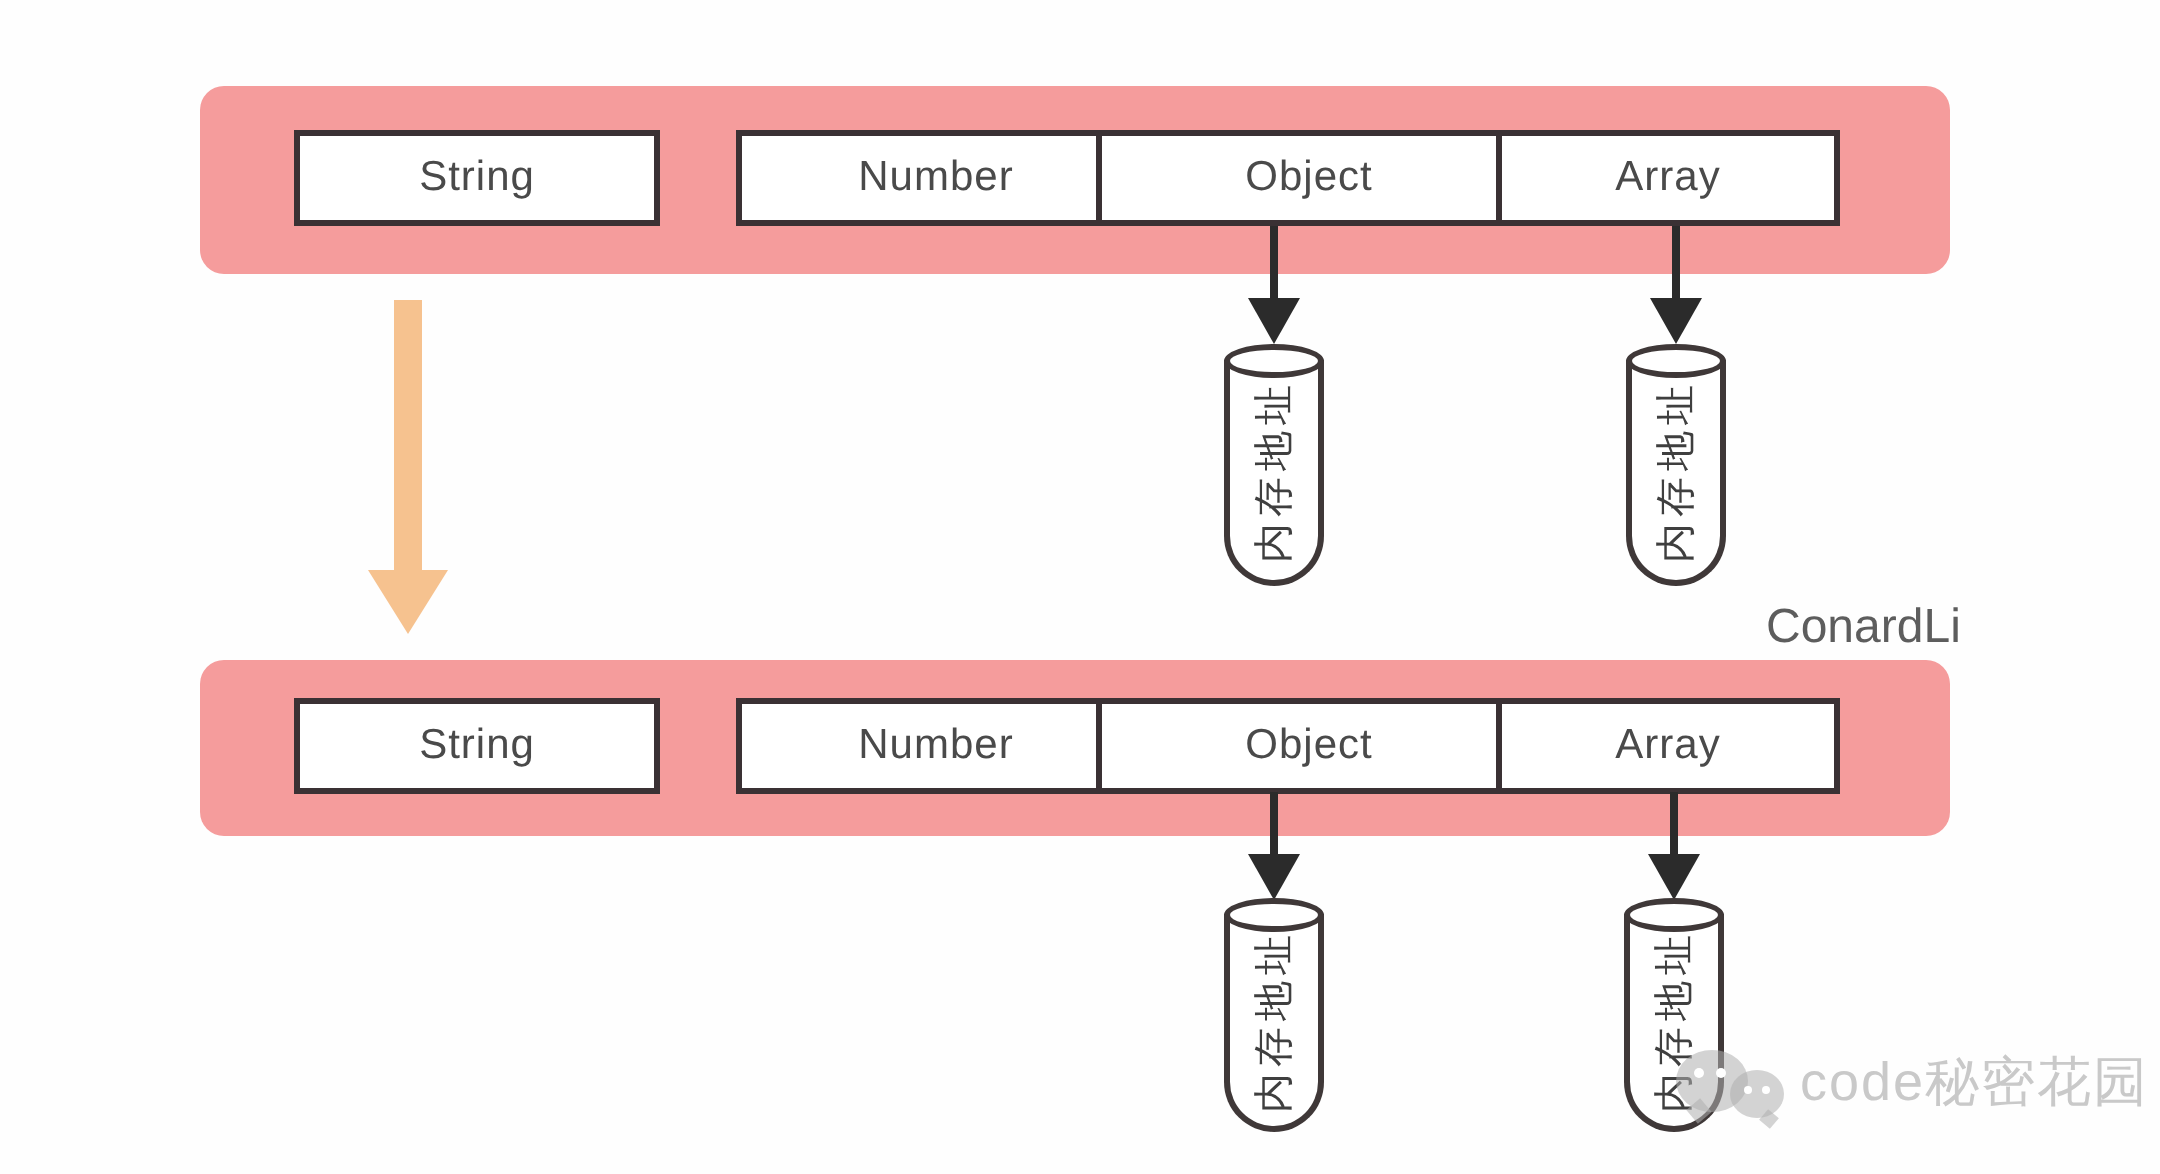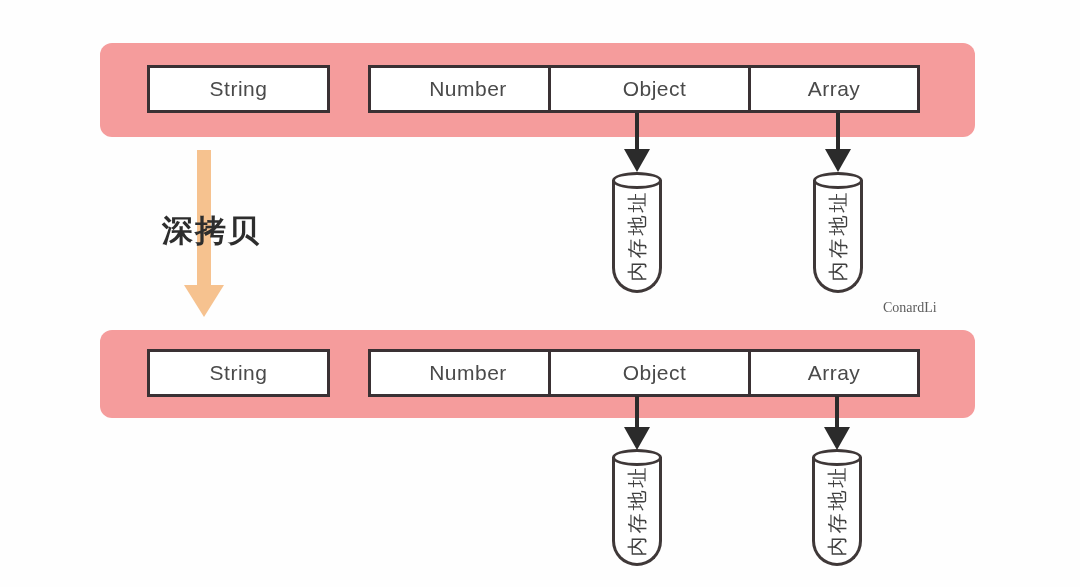--- a/index.html
+++ b/index.html
@@ -69,21 +69,21 @@
     position:absolute;left:184px;top:285px;width:0;height:0;
     border-left:20px solid transparent;border-right:20px solid transparent;
     border-top:32px solid var(--deep-copy-orange);
   }
   .dc-label{
     position:absolute;left:162px;top:210px;
     font-size:31px;font-weight:bold;color:#2d2d2d;z-index:3;letter-spacing:2px;
   }
   .author{
     position:absolute;left:883px;top:300px;
-    font-size:14px;color:#5d5d5d;z-index:3;font-family:Liberation Serif, serif;
+    font-size:24px;color:#5d5d5d;z-index:3;
   }
   
   .watermark{
     position:absolute;left:836px;top:518px;z-index:6;
     display:flex;align-items:center;gap:6px;
   }
   .wm-text{
     font-size:27px;color:rgba(168,168,168,.62);letter-spacing:1px;
   }
   .wm-icon{position:relative;width:58px;height:46px;flex:0 0 auto;}
@@ -145,21 +145,20 @@
     <div class="rim"></div>
     <div class="tbody">
       <span class="vtext">内存地址</span>
     </div>
   </div>
 
   <div>
     <div class="dc-shaft"></div>
     <div class="dc-head"></div>
   </div>
-  <div class="dc-label">深拷贝</div>
 
   <div class="author">ConardLi</div>
 
   <div class="bar bottom">
     <div class="type-box pos-0">String</div>
     <div class="type-box pos-1">Number</div>
     <div class="type-box pos-2">Object</div>
     <div class="type-box pos-3">Array</div>
   </div>
 
@@ -178,14 +177,23 @@
       <span class="vtext">内存地址</span>
     </div>
   </div>
   <div class="tube" style="left:812px;top:449px;height:117px;">
     <div class="rim"></div>
     <div class="tbody">
       <span class="vtext">内存地址</span>
     </div>
   </div>
 
+  <div class="watermark">
+    <span class="wm-icon">
+      <span class="bubble-a"></span>
+      <span class="tail-a"></span>
+      <span class="bubble-b"></span>
+      <span class="tail-b"></span>
+    </span>
+    <span class="wm-text">code秘密花园</span>
+  </div>
 
 </div>
 
 </body></html>

